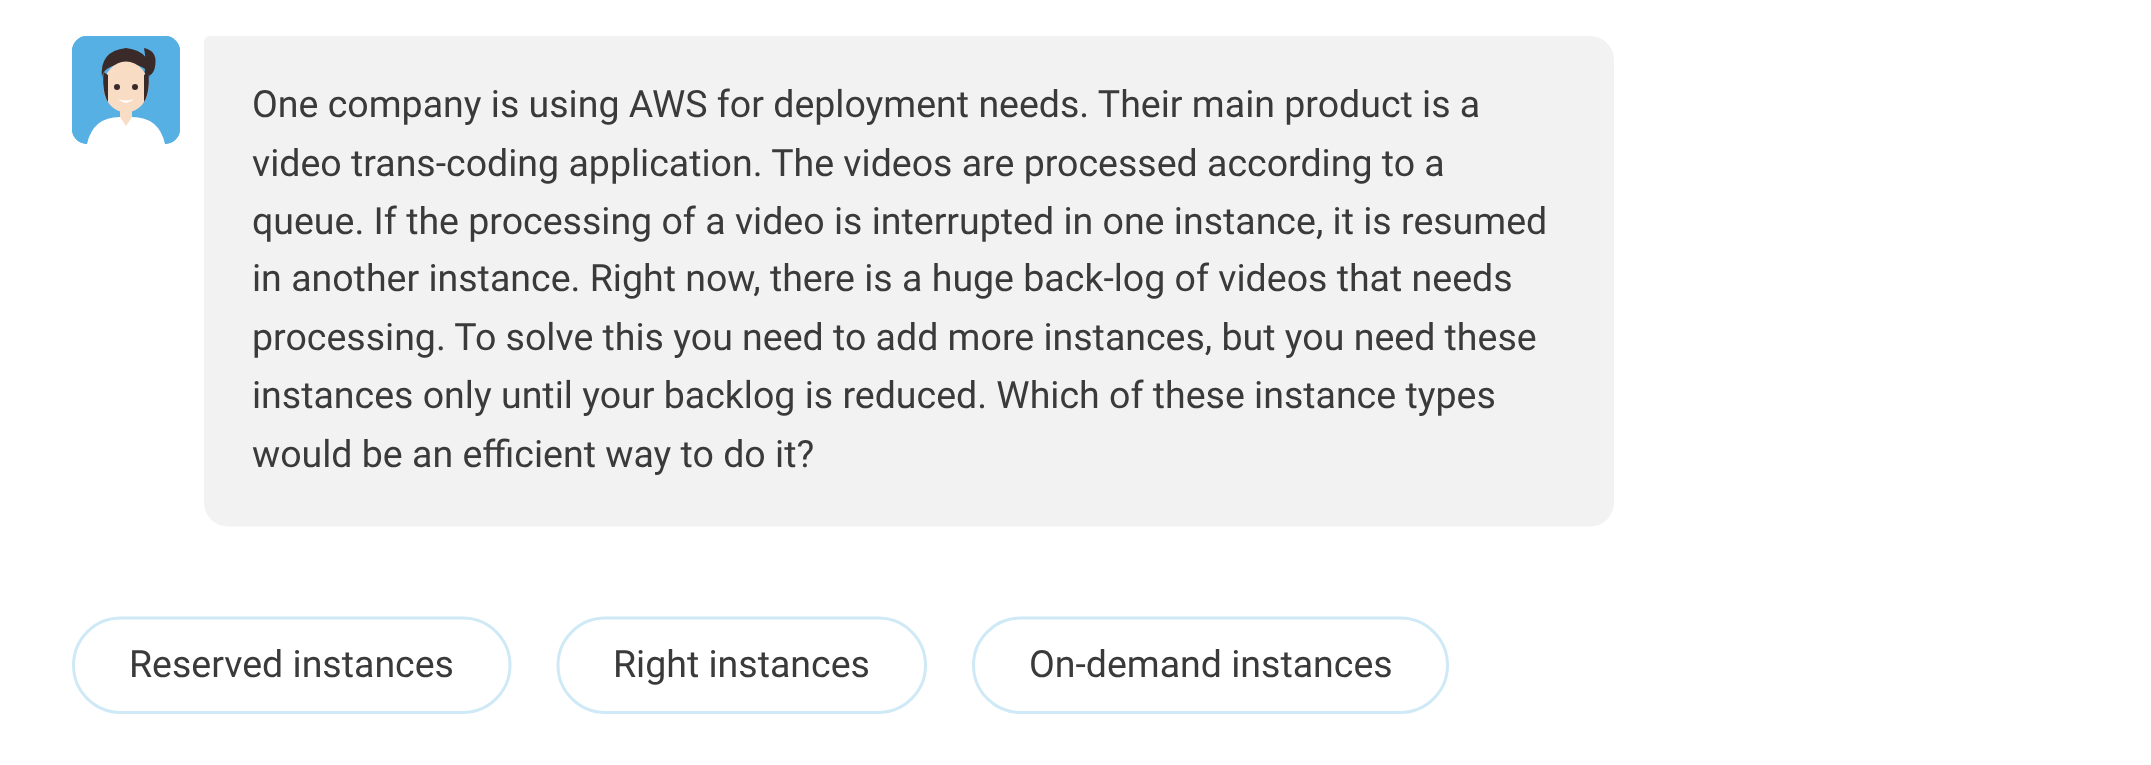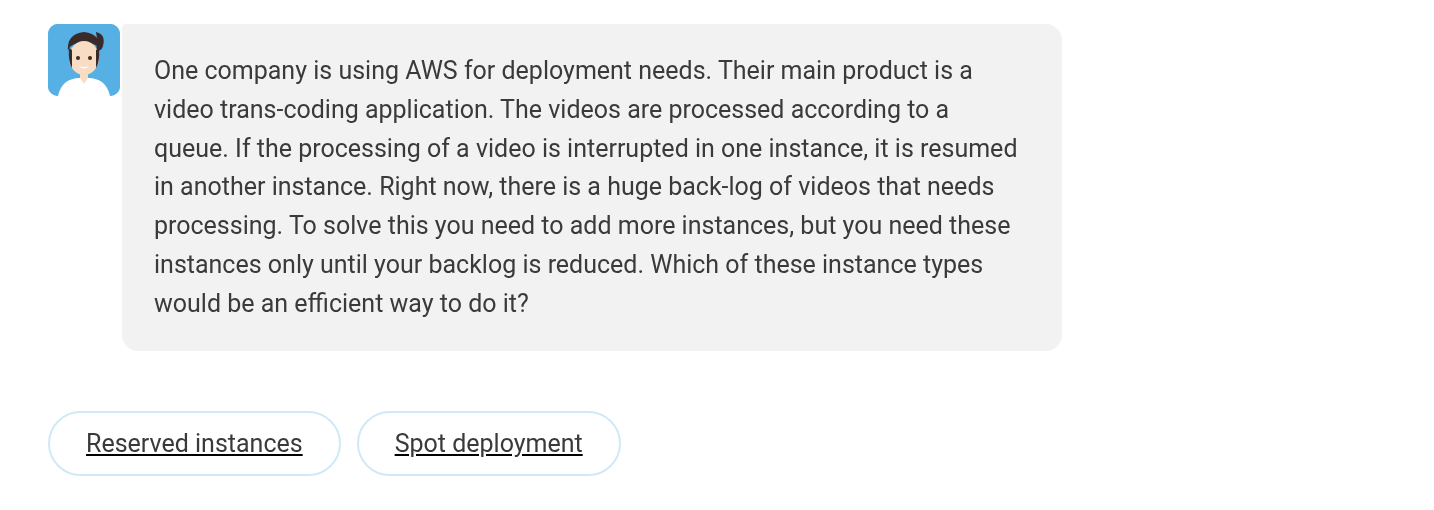--- a/index.html
+++ b/index.html
@@ -10,21 +10,21 @@
     body {
       font-family: -apple-system, BlinkMacSystemFont, "Segoe UI", Roboto, Helvetica, Arial, sans-serif;
       background: #ffffff;
       width: 1434px;
       height: 510px;
       padding: 24px 48px;
     }
     .chat-row {
       display: flex;
       align-items: flex-start;
-      gap: 2px;
+      gap: 16px;
       margin-bottom: 60px;
     }
     .avatar {
       width: 72px;
       height: 72px;
       border-radius: 10px;
       background: #56b0e4;
       flex-shrink: 0;
       overflow: hidden;
       display: block;
@@ -37,24 +37,23 @@
       border-top-left-radius: 4px;
     }
     .message-text {
       font-size: 25px;
       line-height: 1.55;
       color: #3a3a3a;
       font-weight: 400;
     }
     .options-row {
       display: flex;
-      gap: 16px;
+      gap: 30px;
       flex-wrap: wrap;
       padding-left: 0;
-      text-decoration: underline;
     }
     .option-pill {
       border: 2px solid #cfeaf6;
       background: #ffffff;
       border-radius: 999px;
       padding: 16px 36px;
       font-size: 25px;
       color: #3a3a3a;
       cursor: pointer;
       white-space: nowrap;
@@ -88,14 +87,15 @@
     <path d="M32 54 L36 60 L40 54 Z" fill="#f9dcc4"></path>
   </svg>
 
   <div class="message-bubble">
     <p class="message-text">One company is using AWS for deployment needs. Their main product is a video trans-coding application. The videos are processed according to a queue. If the processing of a video is interrupted in one instance, it is resumed in another instance. Right now, there is a huge back-log of videos that needs processing. To solve this you need to add more instances, but you need these instances only until your backlog is reduced. Which of these instance types would be an efficient way to do it?</p>
   </div>
 </div>
 
 <div class="options-row">
   <button class="option-pill">Reserved instances</button>
-  <button class="option-pill">Spot deployment</button>
+  <button class="option-pill">Right instances</button>
+  <button class="option-pill">On-demand instances</button>
 </div>
 
 </body></html>

